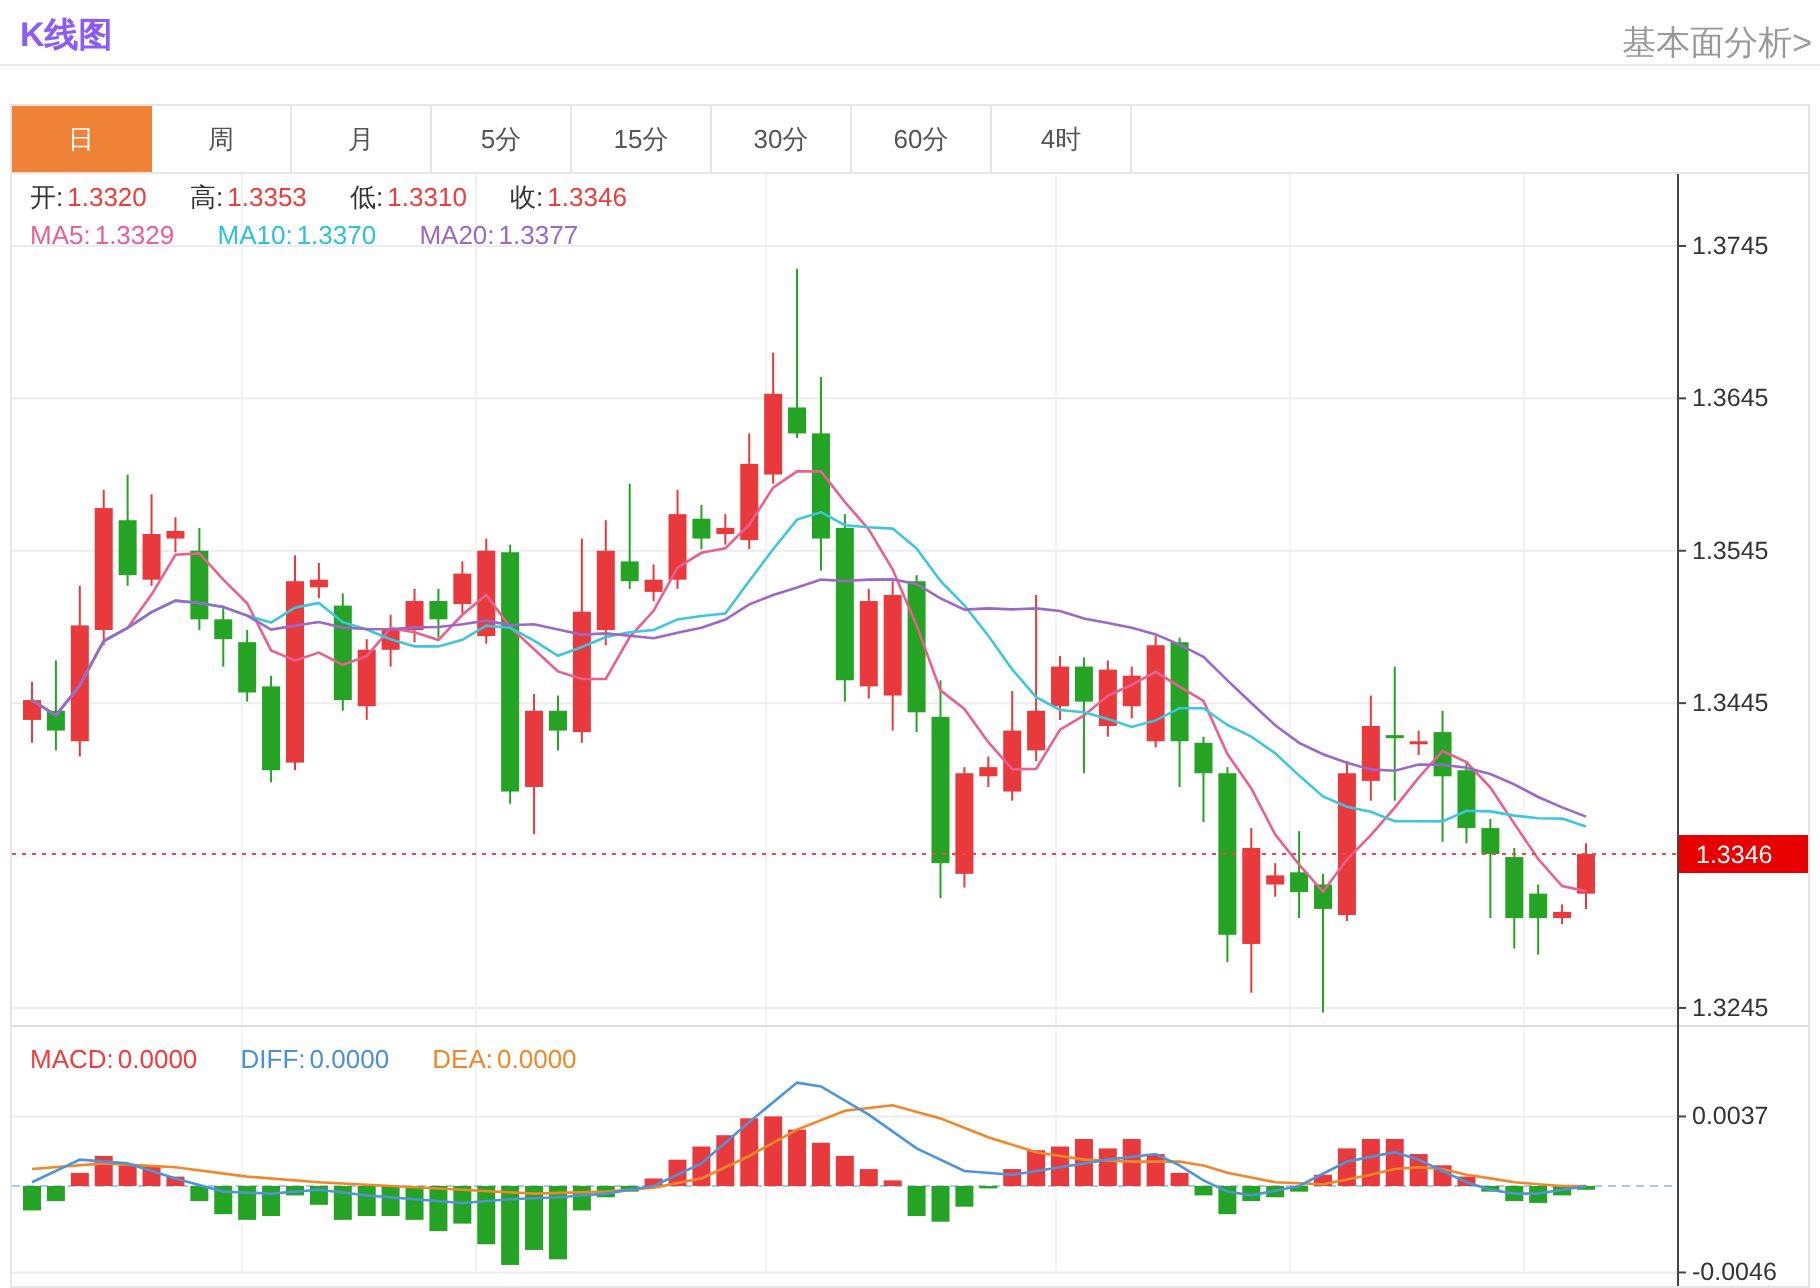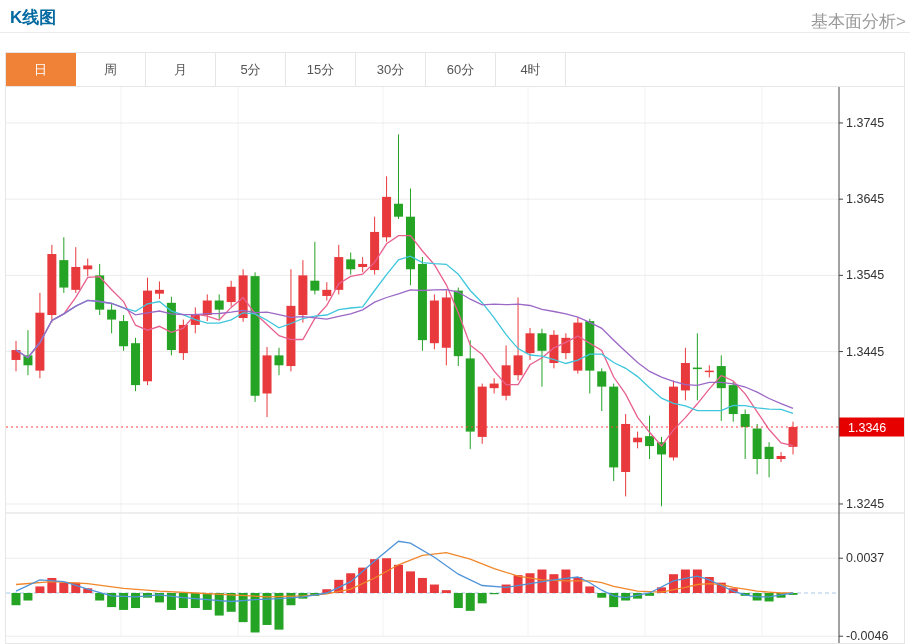--- a/index.html
+++ b/index.html
@@ -1,19 +1,19 @@
 <!DOCTYPE html>
 <html><head>
 <meta charset="utf-8">
 <style>
   html,body{margin:0;padding:0;background:#fff;}
   body{width:910px;height:644px;position:relative;overflow:hidden;
        font-family:"Liberation Sans","DejaVu Sans",sans-serif;}
   .header{position:absolute;left:0;top:0;width:910px;height:32px;border-bottom:1px solid #ebebeb;}
-  .page-title{position:absolute;left:10px;top:6px;font-size:17px;font-weight:bold;color:#0369a1;}
+  .page-title{position:absolute;left:10px;top:6px;font-size:17px;font-weight:bold;color:#8b5cf6;}
   .header-link{position:absolute;right:4px;top:10px;font-size:17px;color:#999;text-decoration:none;cursor:pointer;}
   .tabs{position:absolute;left:5px;top:52px;width:900px;height:34px;border:1px solid #e6e6e6;border-bottom:none;background:#fff;display:flex;box-sizing:border-box;}
   .tab{width:70px;height:100%;line-height:33px;text-align:center;font-size:13px;color:#555;background:#fff;border:none;border-right:1px solid #e6e6e6;cursor:pointer;padding:0;font-family:inherit;}
   .tab.active{background:#ef8236;color:#fff;border-right:1px solid #ef8236;}
   .chart-box{position:absolute;left:5px;top:86px;width:900px;height:558px;border:1px solid #e6e6e6;box-sizing:border-box;background:#fff;}
   svg text{font-family:"Liberation Sans","DejaVu Sans",sans-serif;}
   .legend-row{position:absolute;font-size:13px;white-space:nowrap;letter-spacing:0;}
   .legend-row span{margin-right:2px;}
   .lg-gap{display:inline-block;width:14px;}
   .lbl{color:#333;}
@@ -285,15 +285,31 @@
       <rect x="734.6846153846154" y="506" width="9" height="2.8195488721804622" fill="#24a324"></rect>
       <rect x="746.6384615384616" y="506" width="9" height="7.518796992481157" fill="#24a324"></rect>
       <rect x="758.5923076923077" y="506" width="9" height="8.458646616541387" fill="#24a324"></rect>
       <rect x="770.5461538461539" y="506" width="9" height="4.6992481203007515" fill="#24a324"></rect>
       <rect x="782.5" y="506" width="9" height="1.8796992481202892" fill="#24a324"></rect>
       <polyline points="10,497.5 45.86153846153846,494.7 81.72307692307692,496.6 117.58461538461539,501.3 153.44615384615383,504.1 189.30769230769232,506.0 225.16923076923078,507.9 261.03076923076924,509.8 296.89230769230767,508.8 320.8,506.9 344.7076923076923,502.2 368.61538461538464,491.0 392.5230769230769,477.8 416.4307692307692,468.4 440.33846153846156,465.6 464.24615384615385,472.2 488.1538461538462,481.6 512.0615384615385,489.1 535.9692307692308,492.8 559.876923076923,493.8 583.7846153846153,493.8 595.7384615384616,495.7 607.6923076923077,499.4 631.6,504.1 655.5076923076923,505.1 679.4153846153846,500.4 691.3692307692307,497.5 703.3230769230769,496.6 715.2769230769231,497.5 727.2307692307693,500.4 739.1846153846154,502.2 751.1384615384616,504.1 763.0923076923077,505.1 775.0461538461539,506.0 787,506.0 " fill="none" stroke="#f0872a" stroke-width="1.3"></polyline>
       <polyline points="10,504.1 33.90769230769231,492.8 57.815384615384616,494.7 81.72307692307692,502.2 105.63076923076923,508.8 129.53846153846155,509.8 153.44615384615383,507.9 177.35384615384615,510.7 201.26153846153846,512.6 225.16923076923078,514.5 249.0769230769231,512.6 272.9846153846154,511.6 296.89230769230767,509.8 320.8,506.0 344.7076923076923,494.7 368.61538461538464,474.0 392.5230769230769,454.3 404.4769230769231,456.2 428.3846153846154,470.3 452.2923076923077,487.2 476.2,498.5 500.10769230769233,500.4 524.0153846153846,496.6 547.9230769230769,492.8 571.8307692307692,490.0 583.7846153846153,495.7 595.7384615384616,503.2 607.6923076923077,508.8 619.6461538461539,510.7 643.5538461538462,506.0 667.4615384615385,493.8 691.3692307692307,489.1 703.3230769230769,492.8 715.2769230769231,498.5 727.2307692307693,504.1 739.1846153846154,507.9 751.1384615384616,509.8 763.0923076923077,509.8 775.0461538461539,507.9 787,506.0 " fill="none" stroke="#4f94d8" stroke-width="1.3"></polyline>
       <line x1="833" y1="0" x2="833" y2="556" stroke="#444444" stroke-width="1"></line>
     </svg>
 
-
-
+  <div class="legend-row" style="left:9px;top:3px;">
+    <span class="lbl">开:</span><span class="val-red">1.3320</span><span class="lg-gap"></span>
+    <span class="lbl">高:</span><span class="val-red">1.3353</span><span class="lg-gap"></span>
+    <span class="lbl">低:</span><span class="val-red">1.3310</span><span class="lg-gap"></span>
+    <span class="lbl">收:</span><span class="val-red">1.3346</span>
+  </div>
+
+  <div class="legend-row" style="left:9px;top:23px;">
+    <span class="ma5-c">MA5:</span><span class="ma5-c">1.3329</span><span class="lg-gap"></span>
+    <span class="ma10-c">MA10:</span><span class="ma10-c">1.3370</span><span class="lg-gap"></span>
+    <span class="ma20-c">MA20:</span><span class="ma20-c">1.3377</span>
+  </div>
+
+  <div class="legend-row" style="left:9px;top:435px;">
+    <span class="macd-c">MACD:</span><span class="macd-c">0.0000</span><span class="lg-gap"></span>
+    <span class="diff-c">DIFF:</span><span class="diff-c">0.0000</span><span class="lg-gap"></span>
+    <span class="dea-c">DEA:</span><span class="dea-c">0.0000</span>
+  </div>
 </div>
 
 </body></html>

